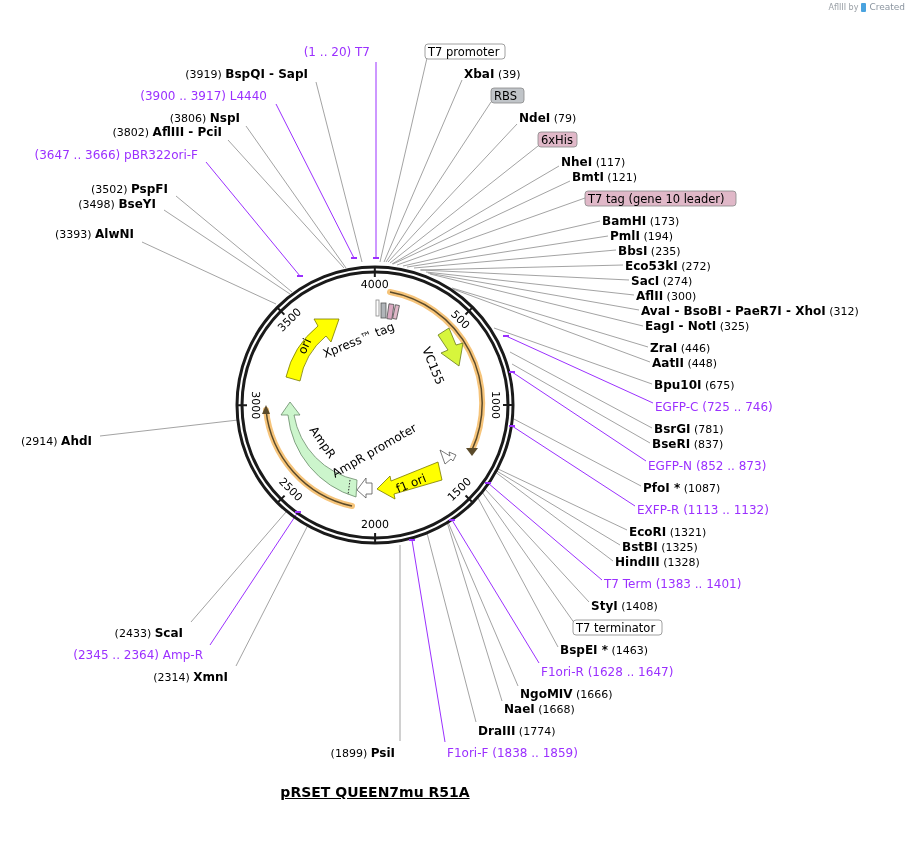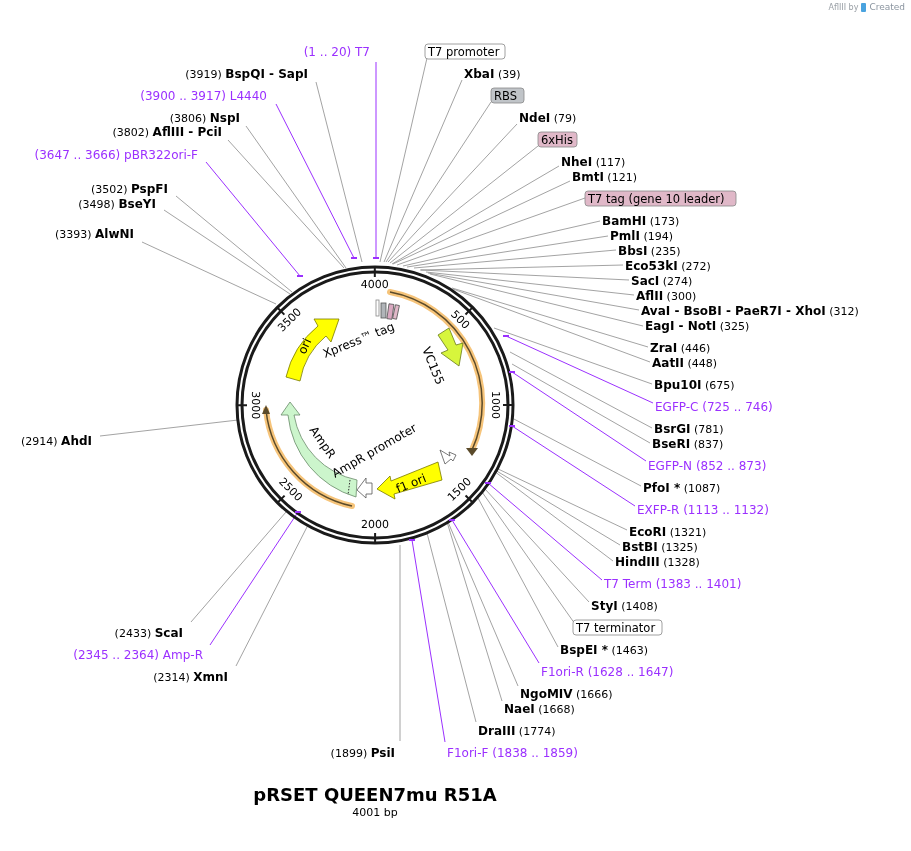--- a/index.html
+++ b/index.html
@@ -2,21 +2,21 @@
 <html><head>
 <meta charset="utf-8">
 <style>
   html, body { margin:0; padding:0; background:#ffffff; }
   body { width:911px; height:851px; position:relative; overflow:hidden; font-family:"DejaVu Sans", sans-serif; }
   #map { position:absolute; left:0; top:0; width:911px; height:851px; }
   .credit { position:absolute; right:6px; top:2px; font-size:8px; color:#9aa0a6; display:flex; align-items:center; gap:3px; }
   .credit .brand { font-size:9px; color:#8b95a0; }
   .credit .logo { width:5px; height:9px; background:#4aa3df; border-radius:1px; display:inline-block; }
   .title-block { position:absolute; left:200px; width:350px; top:784px; text-align:center; }
-  .title { font-weight:bold; font-size:18px; color:#000; }
+  .title { font-weight:bold; font-size:14px; color:#000;text-decoration:underline; }
   .subtitle { font-size:11px; color:#000; margin-top:1px; }
   svg text { font-family:"DejaVu Sans", sans-serif; }
   .lbl { font-size:11.5px; }
   .enz { font-weight:bold; font-size:12px; fill:#000; }
   .pos { font-size:11px; fill:#000; }
   .primer { font-size:12px; fill:#9b30ff; }
   .tick { font-size:11px; fill:#000; }
   .feat-lbl { font-size:12px; fill:#000; }
 </style>
 </head>
@@ -234,14 +234,13 @@
       </g>
       <g>
         <rect x="573" y="620" width="89" height="15" rx="3" ry="3" fill="#ffffff" stroke="#888" stroke-width="0.8"></rect>
         <text x="576" y="631.5" class="lbl" fill="#000">T7 terminator</text>
       </g>
     </g>
 </svg>
 
 <div class="title-block">
   <div class="title">pRSET QUEEN7mu R51A</div>
-  <div class="subtitle">4001 bp</div>
 </div>
 
 </body></html>

